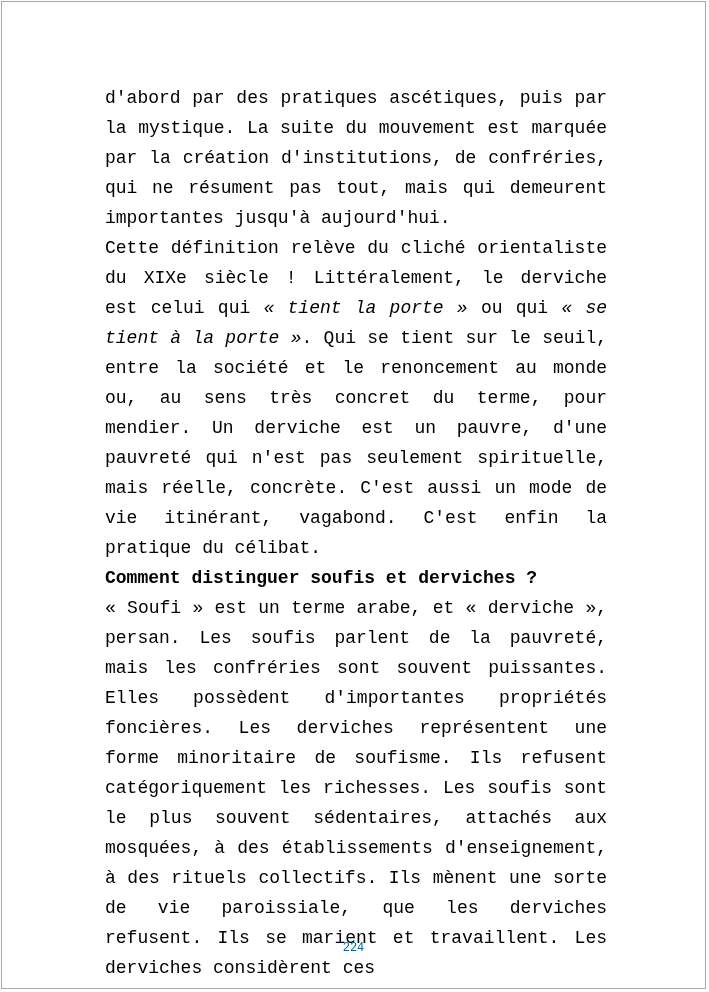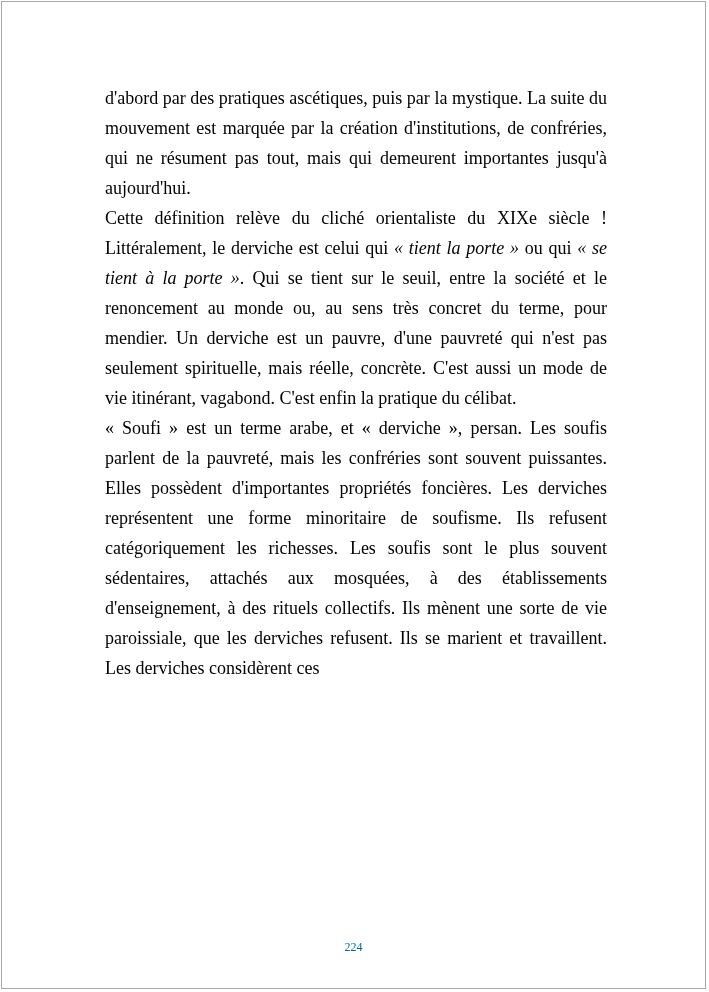--- a/index.html
+++ b/index.html
@@ -16,20 +16,21 @@
   }
   .page {
     position: absolute;
     top: 1px;
     left: 1px;
     width: 705px;
     height: 988px;
     border: 1px solid #a8a8a8;
     box-sizing: border-box;
     background: #ffffff;
+    font-family: Liberation Mono, monospace;
   }
   .text-block {
     position: absolute;
     left: 103px;
     top: 81px;
     width: 502px;
     font-size: 18px;
     line-height: 30px;
     text-align: justify;
   }
@@ -53,16 +54,17 @@
     color: #0369a1;
   }
 </style>
 </head>
 <body>
 
 <div class="page">
   <div class="text-block">
     <p class="para">d'abord par des pratiques ascétiques, puis par la mystique. La suite du mouvement est marquée par la création d'institutions, de confréries, qui ne résument pas tout, mais qui demeurent importantes jusqu'à aujourd'hui.</p>
     <p class="para"><span>Cette définition relève du cliché orientaliste du XIXe siècle&nbsp;! Littéralement, le derviche est celui qui </span><span class="italic">«&nbsp;tient la porte&nbsp;»</span><span> ou qui </span><span class="italic">«&nbsp;se tient à la porte&nbsp;»</span><span>. Qui se tient sur le seuil, entre la société et le renoncement au monde ou, au sens très concret du terme, pour mendier. Un derviche est un pauvre, d'une pauvreté qui n'est pas seulement spirituelle, mais réelle, concrète. C'est aussi un mode de vie itinérant, vagabond. C'est enfin la pratique du célibat.</span></p>
+    <p class="para heading">Comment distinguer soufis et derviches&nbsp;?</p>
     <p class="para">«&nbsp;Soufi&nbsp;» est un terme arabe, et «&nbsp;derviche&nbsp;», persan. Les soufis parlent de la pauvreté, mais les confréries sont souvent puissantes. Elles possèdent d'importantes propriétés foncières. Les derviches représentent une forme minoritaire de soufisme. Ils refusent catégoriquement les richesses. Les soufis sont le plus souvent sédentaires, attachés aux mosquées, à des établissements d'enseignement, à des rituels collectifs. Ils mènent une sorte de vie paroissiale, que les derviches refusent. Ils se marient et travaillent. Les derviches considèrent ces</p>
   </div>
   <div class="page-number">224</div>
 </div>
 
 </body></html>

